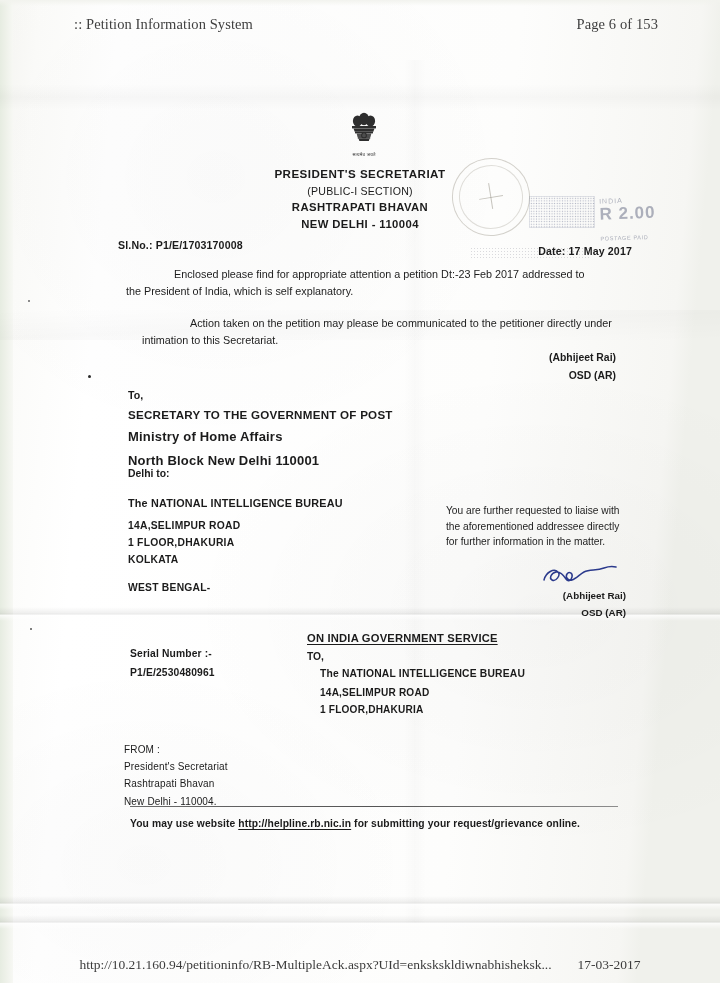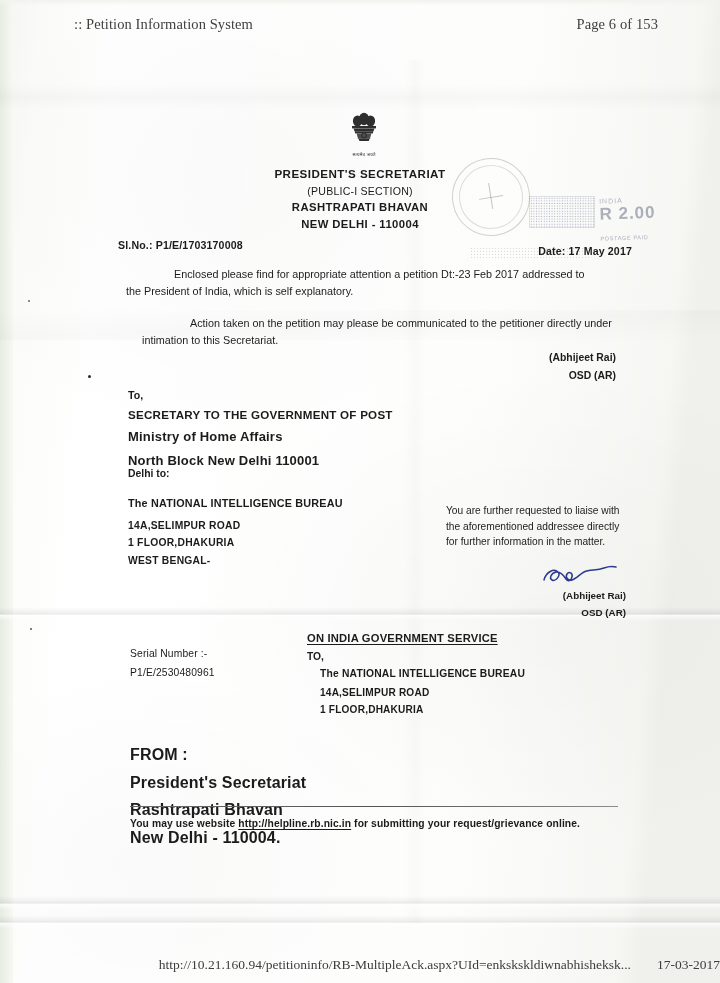--- a/index.html
+++ b/index.html
@@ -85,21 +85,21 @@
     padding: 0 62px 0 74px;
     font-family: "Liberation Serif", serif;
     font-size: 14.5px;
     color: #3f3f3f;
     letter-spacing: 0.1px;
   }
   #print-footer {
     position: absolute;
     left: 0; right: 0; top: 957px;
     display: flex;
-    justify-content: flex-end;
+    justify-content: center;
     align-items: baseline;
     gap: 26px;
     font-family: "Liberation Serif", serif;
     font-size: 13.5px;
     color: #3c3c3c;
   }
 
   
   #letter {
     position: absolute;
@@ -200,43 +200,43 @@
   }
   #signature-ink {
     position: absolute;
     left: 538px; top: 562px;
     width: 86px; height: 26px;
   }
 
   
   #serial {
     left: 130px; top: 645px;
-    font-size: 10.3px; font-weight: normal;
+    font-size: 10.3px; font-weight: bold;
     line-height: 1.82;
     letter-spacing: 0.15px;
   }
   #bookpost {
     left: 307px; top: 629px;
     line-height: 1.62;
   }
   #bookpost .bp { font-size: 10.3px; font-weight: bold; letter-spacing: 0.3px; }
   #bookpost .service {
     font-size: 11.2px; font-weight: bold; letter-spacing: 0.2px;
     text-decoration: underline;
     text-underline-offset: 2px;
   }
   #bookpost .to { font-size: 10.3px; font-weight: bold; margin-top: 2px; }
   #bookpost .ind { padding-left: 13px; }
   #bookpost .r1 { font-size: 10.3px; font-weight: bold; letter-spacing: 0.2px; }
   #bookpost .r2 { font-size: 10.1px; font-weight: bold; letter-spacing: 0.2px; }
 
   #fromblk {
-    left: 130px; top: 741px;
+    left: 124px; top: 741px;
     line-height: 1.72;
-    font-size: 16px; font-weight: bold;
+    font-size: 10px; font-weight: normal;
     letter-spacing: 0.15px;
   }
 
   #rule {
     position: absolute;
     left: 130px; top: 806px;
     width: 488px; height: 1px;
     background: linear-gradient(90deg, #6a6a6a 0%, #555 50%, #8d8d8d 100%);
   }
 
@@ -383,21 +383,22 @@
     <div class="org">SECRETARY TO THE GOVERNMENT OF POST</div>
     <div class="ln">Ministry of Home Affairs</div>
     <div class="ln">North Block New Delhi  110001</div>
   </div>
 
   <div class="blk" id="copyto-label">Delhi to:</div>
   <div class="blk" id="copyto">
     <div class="first">The NATIONAL INTELLIGENCE BUREAU</div>
     <div class="ln" style="margin-top:6px;">14A,SELIMPUR ROAD</div>
     <div class="ln">1 FLOOR,DHAKURIA</div>
-    <div class="ln" style="margin-top:1px;">WEST BENGAL-</div>
+    <div class="ln">KOLKATA</div>
+    <div class="ln" style="margin-top:11px;">WEST BENGAL-</div>
   </div>
 
   <div class="blk" id="sidenote">You are further requested to liaise with the aforementioned addressee directly for further information in the matter.</div>
 
   <div id="signature-ink">
     <svg width="86" height="26" viewBox="0 0 86 26" aria-hidden="true">
       <path d="M6 18 C8 10, 16 6, 20 10 C23 13, 18 20, 14 18 C11 16.5, 13 11, 18 10
                C23 9, 26 14, 28 17 C30 20, 33 19, 34 15 C35 11, 31 9, 29 12
                C27 15, 30 19, 34 18 C38 17, 42 12, 46 10 C52 7, 58 9, 66 6
                C70 4.5, 74 4, 78 5" fill="none" stroke="#2b3a8c" stroke-width="1.5" stroke-linecap="round" stroke-linejoin="round"></path>

